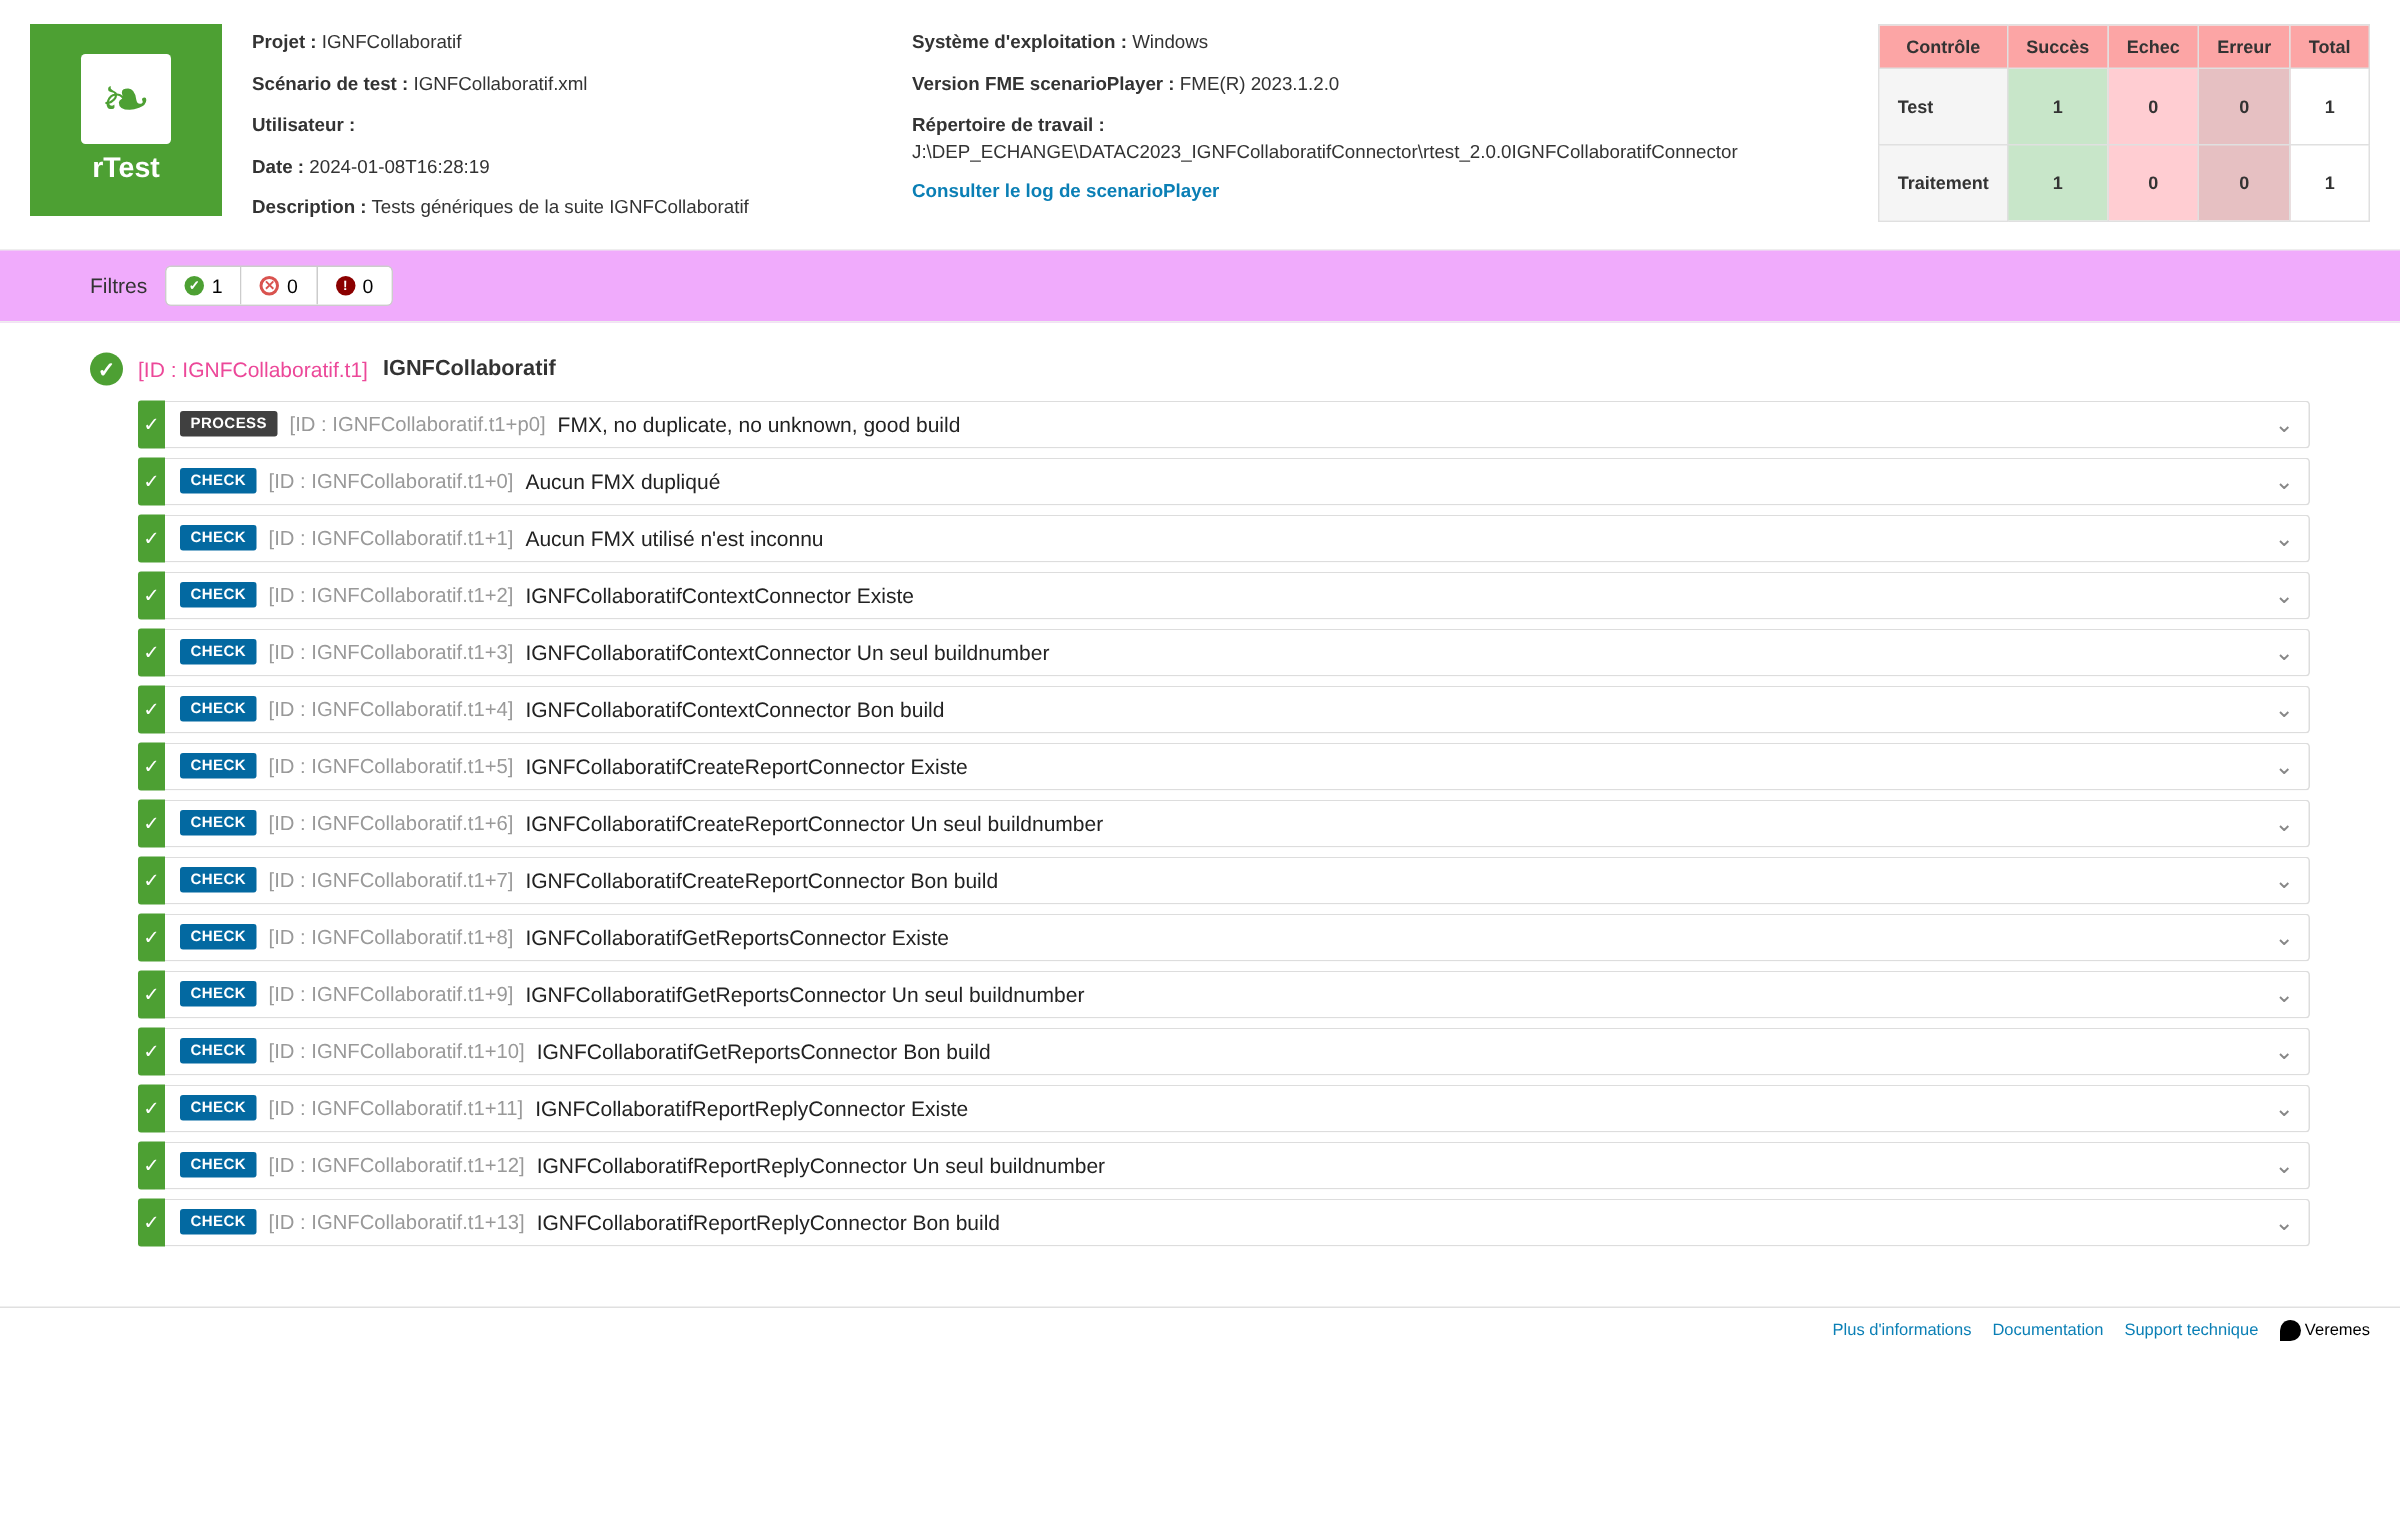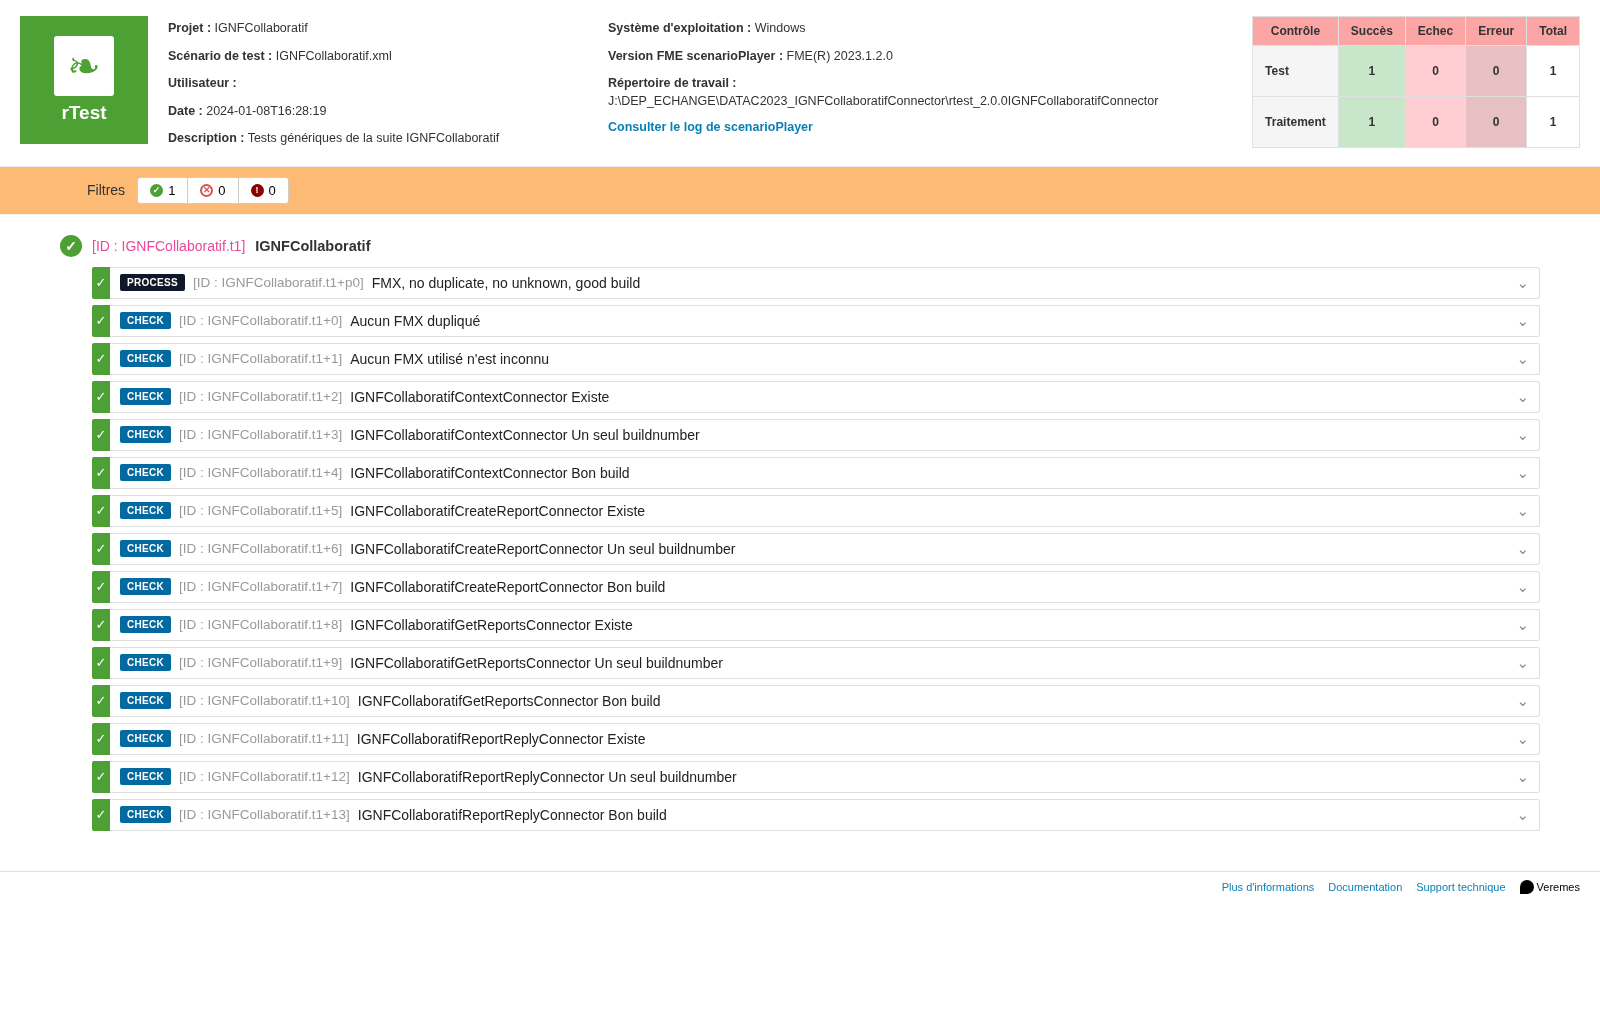--- a/index.html
+++ b/index.html
@@ -19,21 +19,21 @@
   .log-link { color: #0a7fb5; font-weight: 600; font-size: 12.5px; }
   
   .summary-table { border-collapse: collapse; font-size: 12px; margin-left: auto; }
   .summary-table th, .summary-table td { border: 1px solid #e0e0e0; padding: 7px 12px; text-align: center; font-weight: 600; }
   .summary-table th { background: #fca5a5; }
   .summary-table td:first-child { background: #f5f5f5; text-align: left; }
   .cell-green { background: #c8e6c9 !important; }
   .cell-orange { background: #ffcdd2 !important; }
   .cell-red { background: #e6c0c2 !important; }
   
-  .filters-bar { background: #fdba74; border-top: 1px solid #eee; border-bottom: 1px solid #eee; padding: 10px 87px; display: flex; align-items: center; gap: 12px; margin-top: 10px; }
+  .filters-bar { background: #f0abfc; border-top: 1px solid #eee; border-bottom: 1px solid #eee; padding: 10px 60px; display: flex; align-items: center; gap: 12px; margin-top: 10px; }
   .filters-label { font-size: 14px; color: #333; }
   .filter-group { display: flex; border: 1px solid #ccc; border-radius: 4px; overflow: hidden; background: #fff; }
   .filter-btn { padding: 5px 12px; border: none; border-right: 1px solid #ccc; background: #fff; font-size: 13px; display: flex; align-items: center; gap: 5px; cursor: pointer; }
   .filter-btn:last-child { border-right: none; }
   .filter-btn.active { background: #fff; }
   .ficon { width: 13px; height: 13px; border-radius: 50%; display: inline-flex; align-items: center; justify-content: center; font-size: 9px; color: #fff; font-weight: bold; }
   .ficon.ok { background: #4da033; }
   .ficon.fail { border: 2px solid #d9534f; color: #d9534f; background: transparent; }
   .ficon.err { background: #8b0000; }
   
@@ -41,21 +41,21 @@
   .group-header { display: flex; align-items: center; gap: 10px; margin-bottom: 10px; }
   .big-check { width: 22px; height: 22px; border-radius: 50%; background: #4da033; display: flex; align-items: center; justify-content: center; color: #fff; font-size: 14px; font-weight: bold; }
   .group-id { color: #ec4899; font-size: 14px; }
   .group-name { font-weight: 600; font-size: 14.5px; }
   
   .items { margin-left: 32px; display: flex; flex-direction: column; gap: 6px; }
   .item-row { display: flex; align-items: stretch; }
   .item-status { width: 18px; background: #4da033; display: flex; align-items: center; justify-content: center; color: #fff; font-size: 13px; border-radius: 2px 0 0 2px; }
   .item-body { flex: 1; border: 1px solid #ddd; border-left: none; border-radius: 0 3px 3px 0; padding: 6px 10px; display: flex; align-items: center; gap: 8px; }
   .tag { font-size: 10px; font-weight: 700; color: #fff; padding: 3px 7px; border-radius: 2px; letter-spacing: 0.3px; }
-  .tag.process { background: #0f172a; }
+  .tag.process { background: #404040; }
   .tag.check { background: #0369a1; }
   .item-id { color: #999; font-size: 13.5px; }
   .item-title { font-size: 14px; color: #222; }
   .chevron { margin-left: auto; color: #888; font-size: 15px; }
   
   .footer { border-top: 1px solid #e0e0e0; padding: 8px 20px; display: flex; justify-content: flex-end; align-items: center; gap: 14px; font-size: 11px; }
   .footer a { color: #0a7fb5; }
   .brand { color: #000; font-weight: 400; display: flex; align-items: center; gap: 3px; }
   .brand-icon { width: 14px; height: 14px; background: #000; border-radius: 50% 50% 50% 0; display: inline-block; }
 </style>

